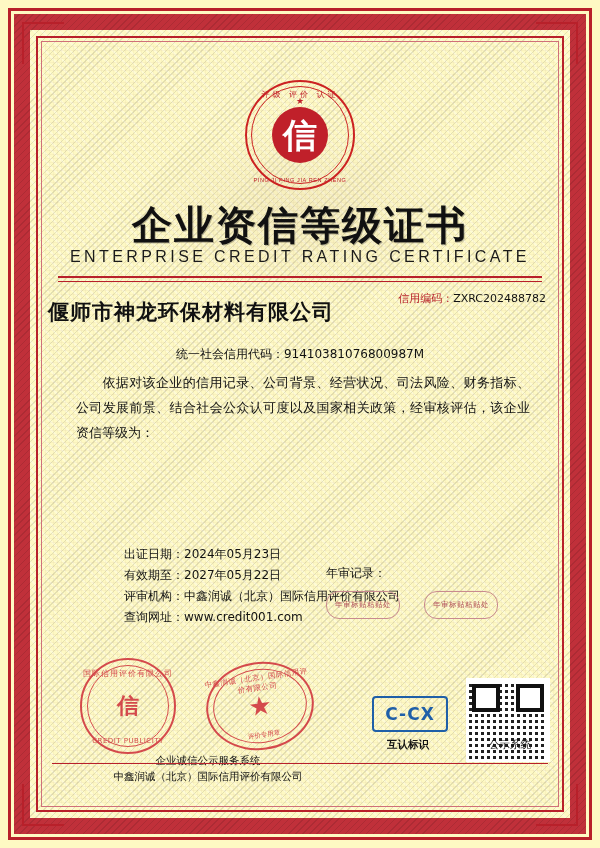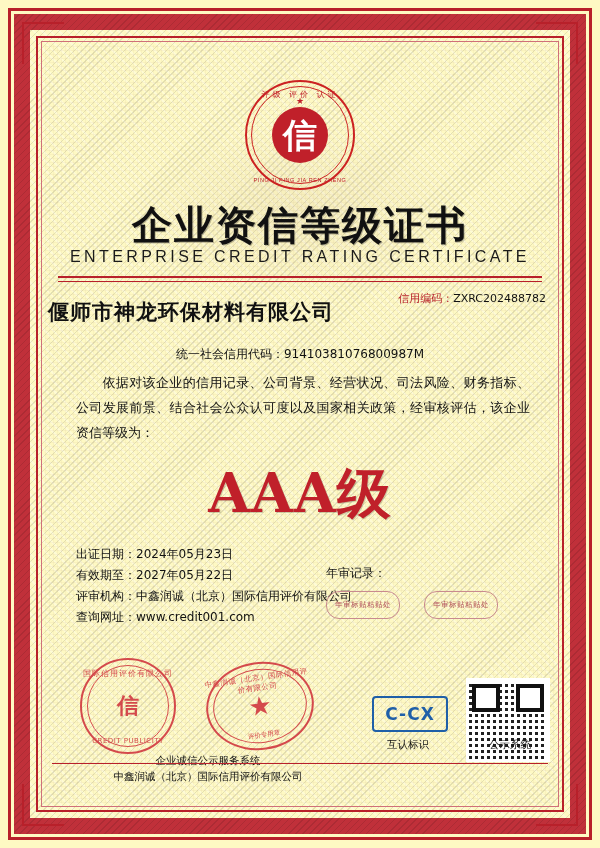--- a/index.html
+++ b/index.html
@@ -190,21 +190,21 @@
     letter-spacing:1px;
     text-shadow:1px 1px 0 rgba(0,0,0,.18);
   }
 
   
   .info{
     position:absolute;left:28px;top:496px;
     font-family:"DejaVu Sans", sans-serif;
     font-size:12px;color:#111;line-height:21px;
   }
-  .info .row{white-space:nowrap;}
+  .info .row{white-space:nowrap;margin-left:48px;}
   .info .k{display:inline-block;}
   .info .v{}
 
   .annual{
     position:absolute;left:278px;top:517px;
     font-family:"DejaVu Sans", sans-serif;
     font-size:12px;color:#111;
   }
   .stamp-slots{
     position:absolute;left:278px;top:543px;
@@ -348,21 +348,20 @@
       <span class="label">信用编码：</span><span class="value">ZXRC202488782</span>
     </div>
 
     <div class="company">偃师市神龙环保材料有限公司</div>
     <div class="uscc">
       <span>统一社会信用代码：</span><span>91410381076800987M</span>
     </div>
 
     <div class="body-text"><span class="indent"></span><span>依据对该企业的信用记录、公司背景、经营状况、司法风险、财务指标、公司发展前景、结合社会公众认可度以及国家相关政策，经审核评估，该企业资信等级为：</span></div>
 
-    <div class="grade">AAA级</div>
 
     <div class="info">
       <div class="row">
         <span class="k">出证日期：</span><span class="v">2024年05月23日</span>
       </div>
       <div class="row">
         <span class="k">有效期至：</span><span class="v">2027年05月22日</span>
       </div>
       <div class="row">
         <span class="k">评审机构：</span><span class="v">中鑫润诚（北京）国际信用评价有限公司</span>
@@ -396,21 +395,21 @@
 
       <div class="logo-ez">C-CX</div>
 
       <div class="qr"></div>
 
       <div class="caption" style="left:10px;top:108px;width:300px;">
         <div>企业诚信公示服务系统</div>
         <div>中鑫润诚（北京）国际信用评价有限公司</div>
       </div>
 
-      <div class="caption" style="left:322px;top:92px;width:76px;">互认标识</div>
+      <div class="caption" style="left:322px;top:92px;width:76px;font-weight:bold;">互认标识</div>
 
       <div class="caption" style="right:0px;top:92px;width:84px;">公示系统</div>
     </div>
 
     <div class="foot-rule"></div>
 
   </div>
 </div>
 
 </body></html>

